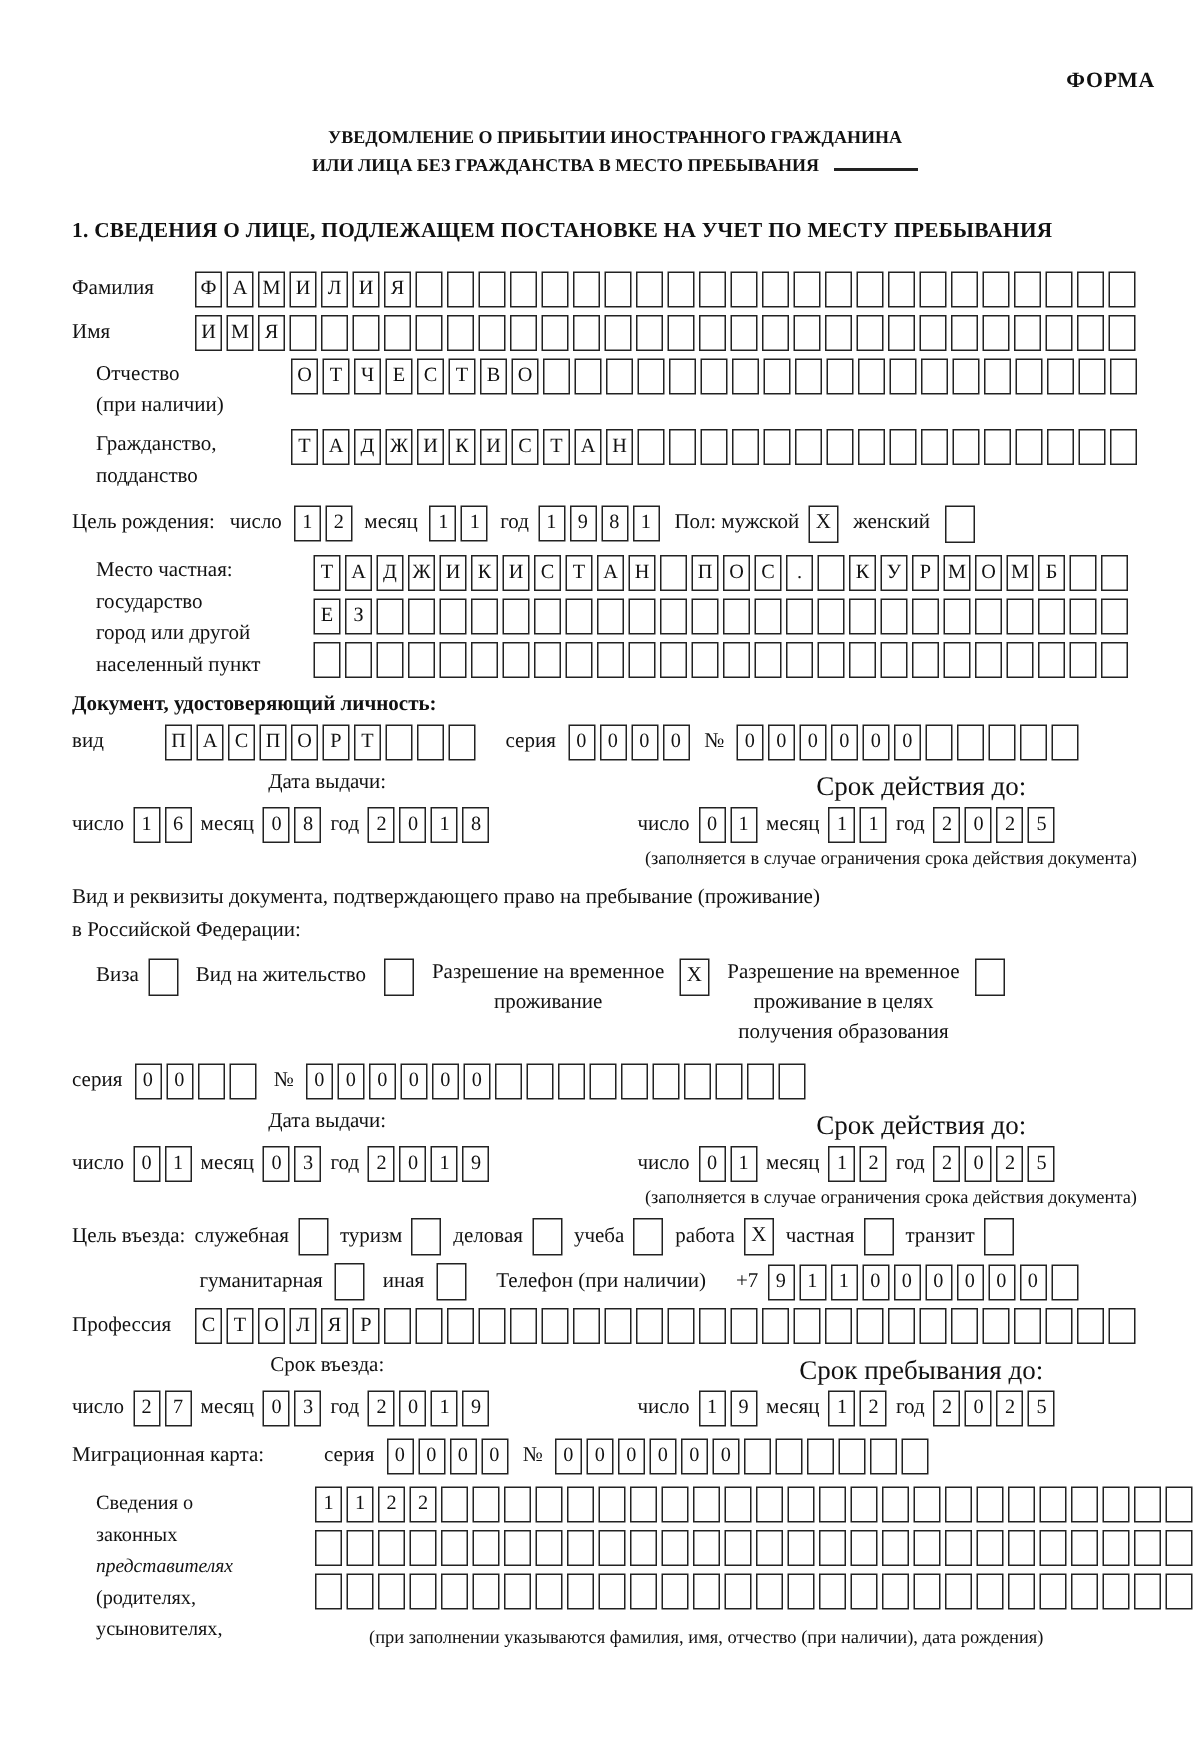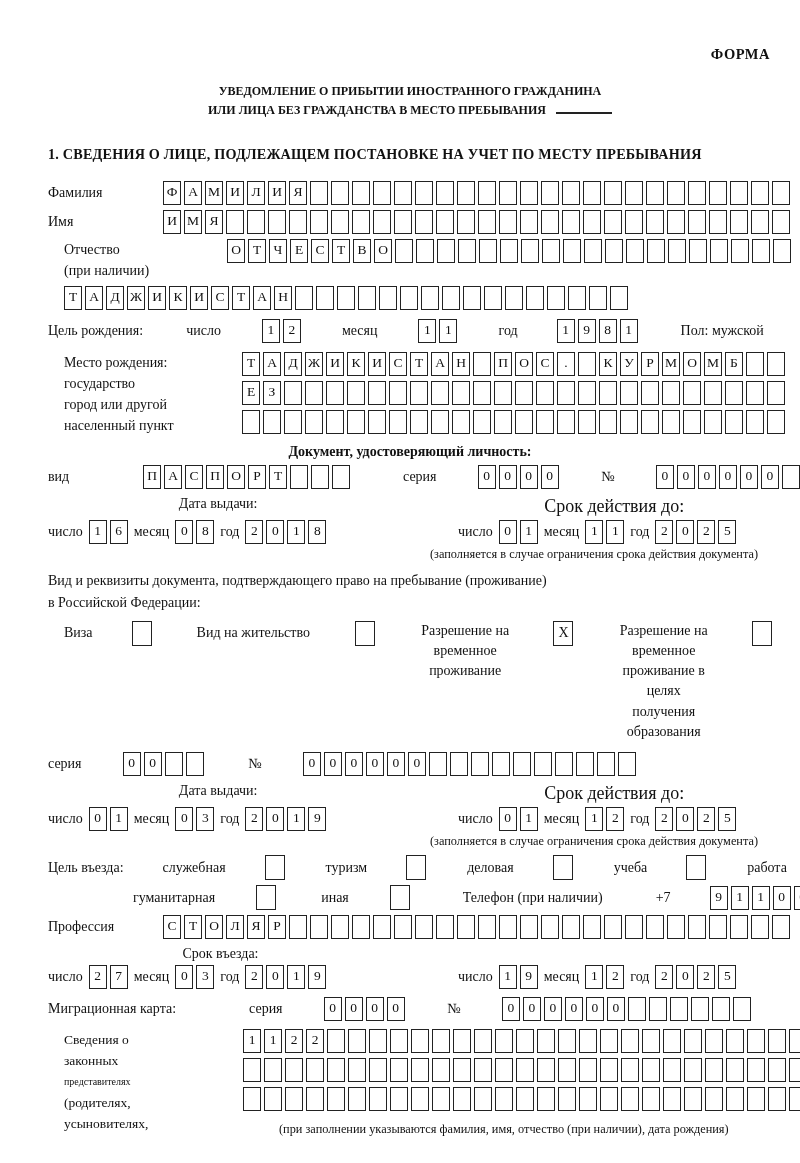--- a/index.html
+++ b/index.html
@@ -11,38 +11,38 @@
   .hdr-block{width:170px;margin-left:auto;margin-right:6px;font-size:12.8px;line-height:1.3;}
   .hdr-block .small{font-size:12.2px;}
   .form-label{text-align:right;font-weight:bold;font-size:14.5px;margin:14px 2px 0 0;letter-spacing:.5px;}
 
   
   .title{margin-top:20px;text-align:center;font-weight:bold;font-size:12px;line-height:1.45;}
   .title-underline{display:inline-block;width:56px;height:12px;border-bottom:2px solid #222;margin-left:10px;}
   .section-title{margin-top:26px;font-weight:bold;font-size:14.2px;letter-spacing:.2px;}
 
   
-  .row{display:flex;align-items:center;margin-top:5px;gap:33px;}
+  .row{display:flex;align-items:center;margin-top:5px;}
   .start{align-items:flex-start;margin-left:16px;}
   .lbl{font-size:14px;line-height:24px;white-space:nowrap;}
   .stack{display:flex;flex-direction:column;}
   .stack .lbl{line-height:21px;}
   .cells{display:inline-flex;gap:3px;}
   .cell{box-sizing:border-box;width:18px;height:24px;border:1.5px solid #222;
         text-align:center;font-size:13.5px;line-height:20px;}
   .cb{box-sizing:border-box;display:inline-block;width:20px;height:25px;border:1.5px solid #222;
       text-align:center;font-size:14px;line-height:22px;flex:none;}
   .cellrows{display:flex;flex-direction:column;gap:5px;}
 
   .w82{width:82px;flex:none;} .w130{width:130px;flex:none;} .w145{width:145px;flex:none;}
   .w62{width:62px;flex:none;} .w102{width:102px;flex:none;}
   .ml6{margin-left:6px;} .ml8{margin-left:8px;} .ml10{margin-left:10px;} .ml12{margin-left:12px;}
   .ml20{margin-left:20px;} .ml32{margin-left:32px;} .ml40{margin-left:40px;} .ml85{margin-left:85px;}
 
-  .doc-title{margin-top:8px;text-align:center;font-weight:bold;font-size:14px;}
+  .doc-title{margin-top:8px;text-align:left;font-weight:bold;font-size:14px;}
   .hdr-pair{display:flex;font-size:14px;margin-top:7px;gap:36px;}
   .hdr-left{width:345px;text-align:center;font-size:14px;}
   .hdr-right{width:320px;text-align:center;font-size:18px;margin-left:32px;}
   .date-grp{display:inline-flex;align-items:center;gap:6px;}
   .date-left{width:345px;flex:none;}
   .note{font-size:12.3px;text-align:right;padding-right:14px;margin-top:3px;}
   .para{font-size:14px;line-height:1.6;margin-top:8px;}
   .center-lbl{font-size:14px;text-align:center;line-height:1.45;}
   .rep-note{font-size:12.3px;margin:6px 0 0 150px;}
 </style>
@@ -162,20 +162,24 @@
         <span class="cell"></span>
         <span class="cell"></span>
         <span class="cell"></span>
         <span class="cell"></span>
         <span class="cell"></span>
         <span class="cell"></span>
       </span>
   </div>
 
   <div class="row start">
+    <span class="stack w130">
+      <span class="lbl">Гражданство,</span>
+      <span class="lbl">подданство</span>
+    </span>
     <span class="cells">
         <span class="cell">Т</span>
         <span class="cell">А</span>
         <span class="cell">Д</span>
         <span class="cell">Ж</span>
         <span class="cell">И</span>
         <span class="cell">К</span>
         <span class="cell">И</span>
         <span class="cell">С</span>
         <span class="cell">Т</span>
@@ -220,21 +224,21 @@
         <span class="cell">1</span>
       </span>
     <span class="lbl ml10">Пол: мужской</span>
     <span class="cb ml6">X</span>
     <span class="lbl ml10">женский</span>
     <span class="cb ml10"></span>
   </div>
 
   <div class="row start" style="margin-top:8px;">
     <span class="stack w145">
-      <span class="lbl">Место рождения:</span>
+      <span class="lbl">Место частная:</span>
       <span class="lbl">государство</span>
       <span class="lbl">город или другой</span>
       <span class="lbl">населенный пункт</span>
     </span>
     <span class="cellrows">
       <span class="cells">
           <span class="cell">Т</span>
           <span class="cell">А</span>
           <span class="cell">Д</span>
           <span class="cell">Ж</span>
@@ -568,20 +572,21 @@
         <span class="cell"></span>
         <span class="cell"></span>
         <span class="cell"></span>
         <span class="cell"></span>
         <span class="cell"></span>
       </span>
   </div>
 
   <div class="hdr-pair">
     <span class="hdr-left">Срок въезда:</span>
+    <span class="hdr-right">Срок пребывания до:</span>
   </div>
   <div class="row" style="margin-top:3px;">
     <span class="date-grp date-left">
       <span class="lbl">число</span>
       <span class="cells">
           <span class="cell">2</span>
           <span class="cell">7</span>
         </span>
       <span class="lbl">месяц</span>
       <span class="cells">
@@ -640,21 +645,21 @@
         <span class="cell"></span>
         <span class="cell"></span>
         <span class="cell"></span>
       </span>
   </div>
 
   <div class="row start" style="margin-top:8px;">
     <span class="stack w102" style="font-size:13.5px;">
       <span class="lbl" style="font-size:13.5px;">Сведения о</span>
       <span class="lbl" style="font-size:13.5px;">законных</span>
-      <span class="lbl" style="font-size:10px;">представителях</span>
+      <span class="lbl" style="font-size:13px;font-style:italic;">представителях</span>
       <span class="lbl" style="font-size:13.5px;">(родителях,</span>
       <span class="lbl" style="font-size:13.5px;">усыновителях,</span>
 
     </span>
     <span style="margin-left:44px;" class="cellrows">
       <span class="cells">
           <span class="cell">1</span>
           <span class="cell">1</span>
           <span class="cell">2</span>
           <span class="cell">2</span>

